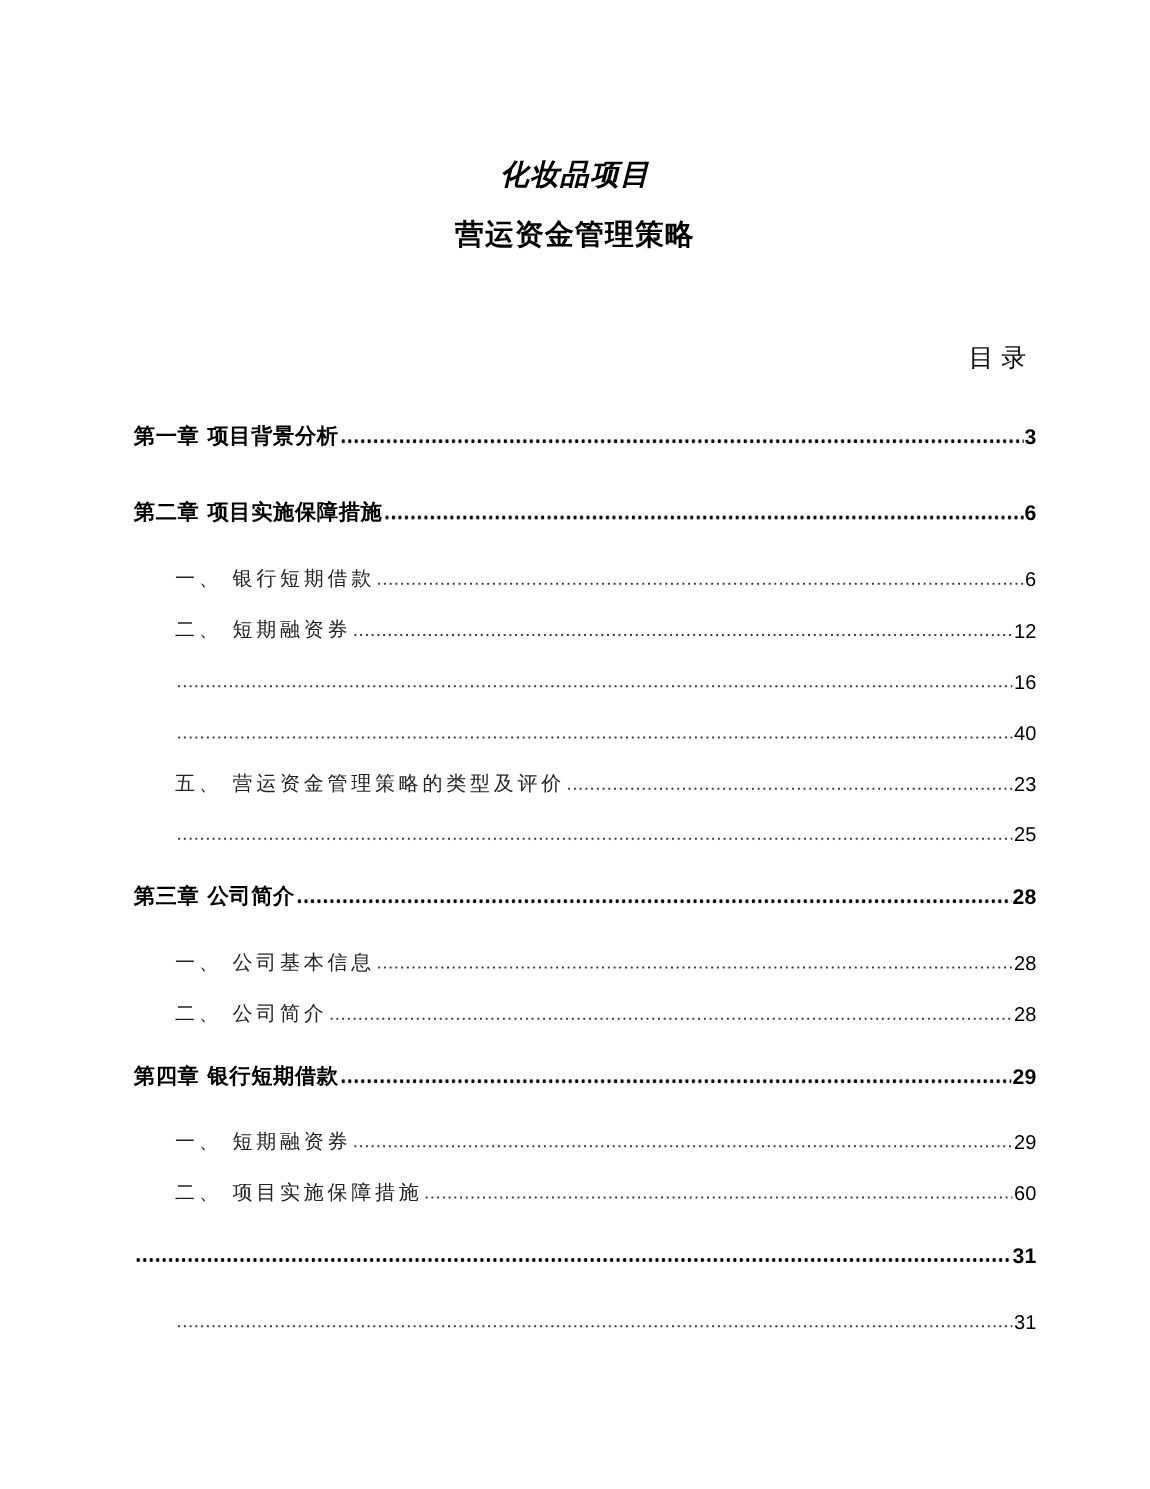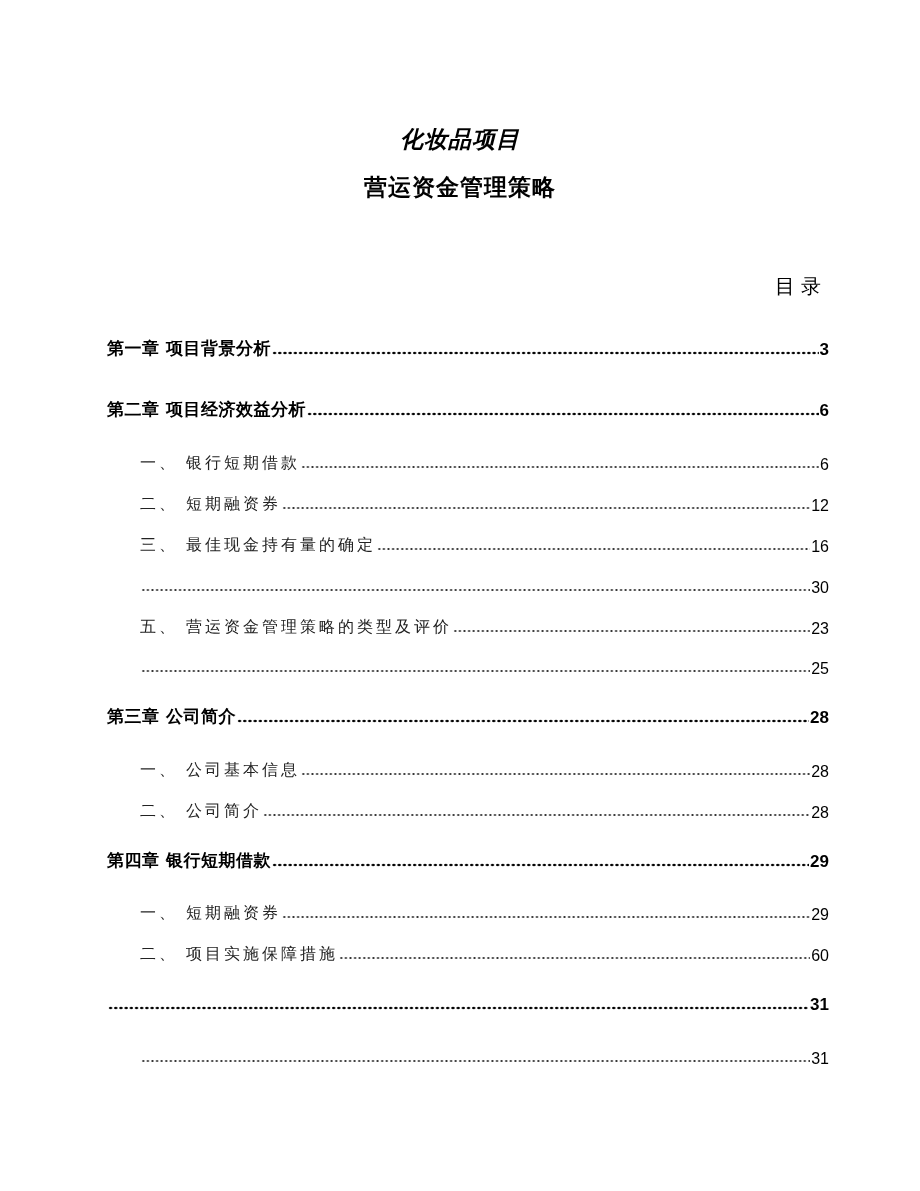--- a/index.html
+++ b/index.html
@@ -33,42 +33,41 @@
 <div class="title t2">营运资金管理策略</div>
 <div class="toc-heading">目录</div>
 
 <div class="toc">
   <div class="row chapter" style="top:336px">
     <span class="label">第一章 项目背景分析</span>
     <span class="dots"></span>
     <span class="page">3</span>
   </div>
   <div class="row chapter" style="top:397px">
-    <span class="label">第二章 项目经济效益分析</span>
+    <span class="label">第二章 项目实施保障措施</span>
     <span class="dots"></span>
     <span class="page">6</span>
   </div>
   <div class="row section" style="top:450px">
     <span class="label">一、 银行短期借款</span>
     <span class="dots"></span>
     <span class="page">6</span>
   </div>
   <div class="row section" style="top:491px">
     <span class="label">二、 短期融资券</span>
     <span class="dots"></span>
     <span class="page">12</span>
   </div>
   <div class="row section" style="top:532px">
-    <span class="label">三、 最佳现金持有量的确定</span>
     <span class="dots"></span>
     <span class="page">16</span>
   </div>
   <div class="row section" style="top:573px">
     <span class="dots"></span>
-    <span class="page">30</span>
+    <span class="page">40</span>
   </div>
   <div class="row section" style="top:614px">
     <span class="label">五、 营运资金管理策略的类型及评价</span>
     <span class="dots"></span>
     <span class="page">23</span>
   </div>
   <div class="row section" style="top:654px">
     <span class="dots"></span>
     <span class="page">25</span>
   </div>

